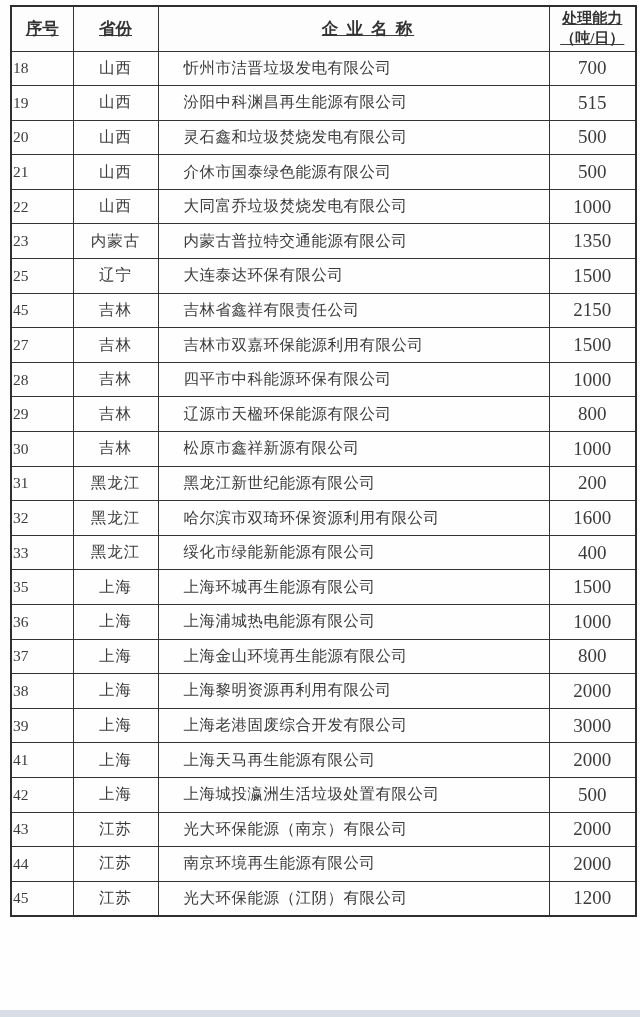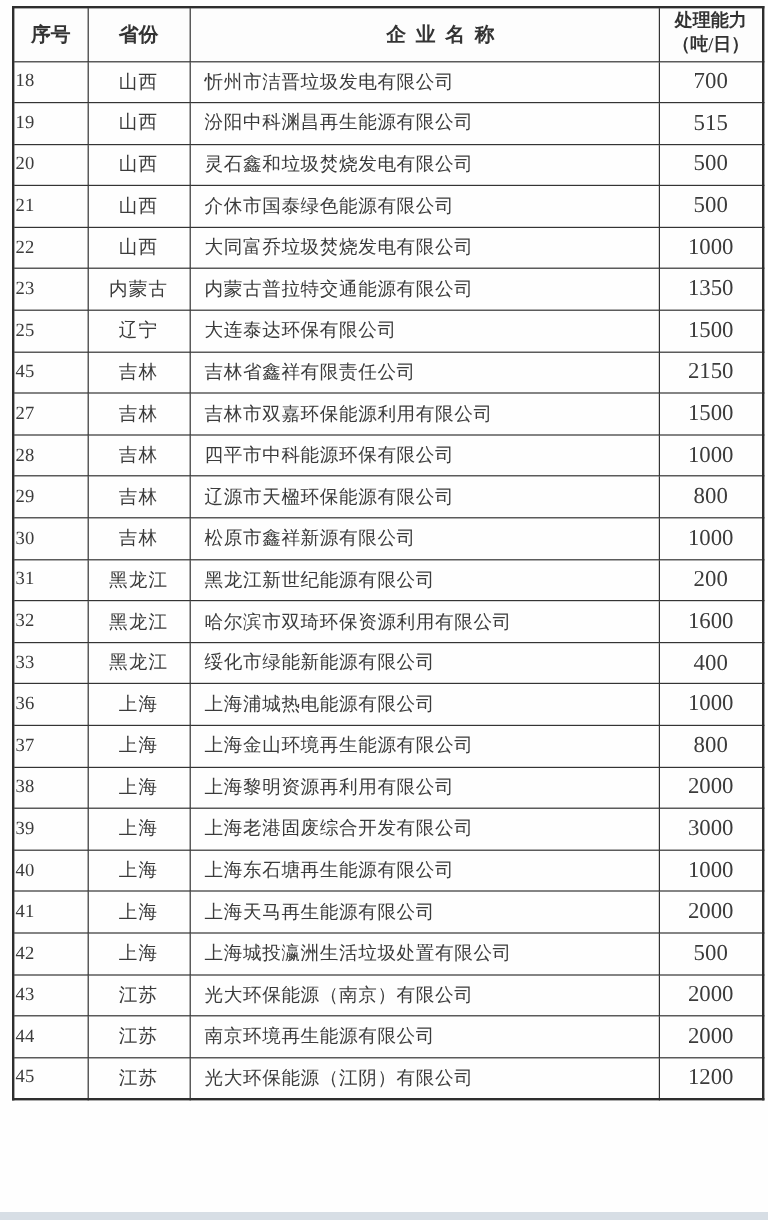--- a/index.html
+++ b/index.html
@@ -19,21 +19,21 @@
     width: 625px;
     border-collapse: collapse;
     table-layout: fixed;
     border: 2px solid #2e2e2e;
   }
   .tbl th, .tbl td {
     border: 1px solid #343434;
     overflow: hidden;
     white-space: nowrap;
   }
-  .tbl thead tr { height: 45px; }
+  .tbl thead tr { height: 45px; text-decoration: underline; }
   .tbl tbody tr { height: 34.6px; }
   .tbl th {
     font-weight: bold;
     font-size: 16.5px;
     text-align: center;
     color: #333333;
     background: #fdfdfd;
   }
   th.h-company { letter-spacing: 2px; padding-left: 30px; }
   th.h-capacity { font-size: 15px; line-height: 1.3; letter-spacing: 0; }
@@ -41,21 +41,21 @@
     text-align: left;
     font-size: 15.5px;
   }
   td.c-prov {
     text-align: center;
     font-size: 15.5px;
     letter-spacing: 1px;
   }
   td.c-comp {
     text-align: left;
-    padding-left: 12px;
+    padding-left: 25px;
     font-size: 15.5px;
     letter-spacing: 0.5px;
   }
   td.c-cap {
     text-align: center;
     font-size: 19px;
   }
   .bottom-strip {
     position: absolute;
     left: 0;
@@ -189,20 +189,26 @@
   </tr>
 
   <tr>
     <td class="c-idx">33</td>
     <td class="c-prov">黑龙江</td>
     <td class="c-comp">绥化市绿能新能源有限公司</td>
     <td class="c-cap">400</td>
   </tr>
 
 
+  <tr>
+    <td class="c-idx">35</td>
+    <td class="c-prov">上海</td>
+    <td class="c-comp">上海环城再生能源有限公司</td>
+    <td class="c-cap">1500</td>
+  </tr>
 
   <tr>
     <td class="c-idx">36</td>
     <td class="c-prov">上海</td>
     <td class="c-comp">上海浦城热电能源有限公司</td>
     <td class="c-cap">1000</td>
   </tr>
 
   <tr>
     <td class="c-idx">37</td>
@@ -218,26 +224,20 @@
     <td class="c-cap">2000</td>
   </tr>
 
   <tr>
     <td class="c-idx">39</td>
     <td class="c-prov">上海</td>
     <td class="c-comp">上海老港固废综合开发有限公司</td>
     <td class="c-cap">3000</td>
   </tr>
 
-  <tr>
-    <td class="c-idx">40</td>
-    <td class="c-prov">上海</td>
-    <td class="c-comp">上海东石塘再生能源有限公司</td>
-    <td class="c-cap">1000</td>
-  </tr>
 
   <tr>
     <td class="c-idx">41</td>
     <td class="c-prov">上海</td>
     <td class="c-comp">上海天马再生能源有限公司</td>
     <td class="c-cap">2000</td>
   </tr>
 
   <tr>
     <td class="c-idx">42</td>

